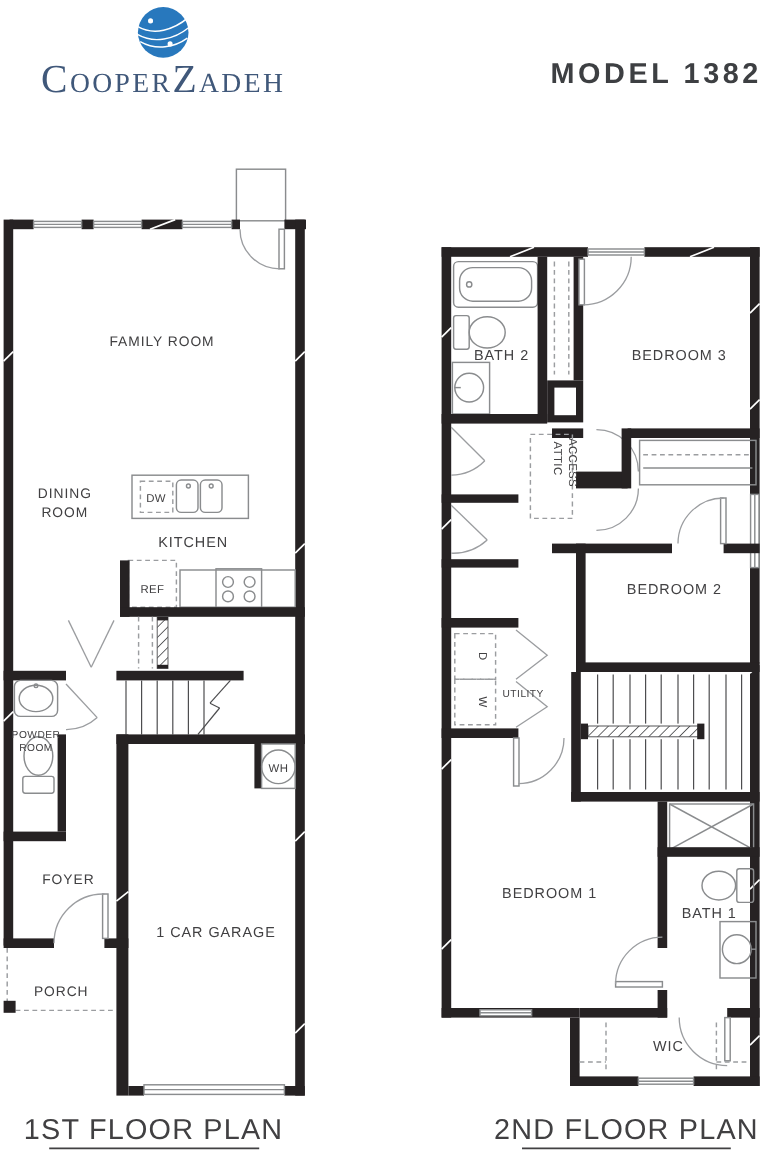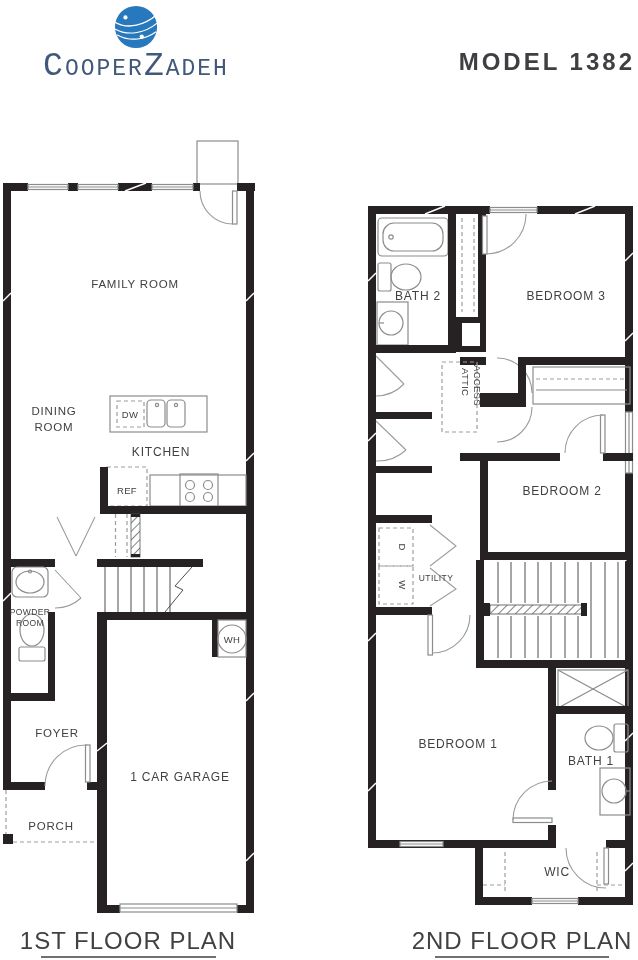--- a/index.html
+++ b/index.html
@@ -1,21 +1,21 @@
 <!DOCTYPE html>
 <html><head>
 <meta charset="utf-8">
 <style>
   html,body{margin:0;padding:0;background:#ffffff;}
   #page{position:relative;width:638px;height:960px;background:#ffffff;overflow:hidden;
         font-family:"Liberation Sans",sans-serif;}
   
   #logo-block{position:absolute;left:0;top:4px;width:272px;text-align:center;}
   #globe{display:block;margin:0 auto;}
-  .brand{font-family:Liberation Mono, monospace;font-size:33px;line-height:34px;
+  .brand{font-family:Liberation Serif, serif;font-size:33px;line-height:34px;
          color:#40587a;letter-spacing:2px;font-variant:small-caps;white-space:nowrap;}
   .brand-sub{font-size:15px;color:#8e9093;letter-spacing:5px;margin-top:1px;}
   #model-block{position:absolute;right:3px;top:48px;text-align:left;}
   .model-title{font-size:24px;font-weight:bold;color:#3d3f42;letter-spacing:3px;white-space:nowrap;}
   .model-specs{font-size:13px;font-weight:bold;color:#323436;letter-spacing:0.2px;margin-top:6px;white-space:nowrap;}
   
   #plan-svg{position:absolute;left:0;top:0;}
   .wall{fill:#262223;stroke:none;}
   .fix{fill:none;stroke:#8a8c8e;stroke-width:1.2;}
   .fixw{fill:#ffffff;stroke:#8a8c8e;stroke-width:1.2;}

